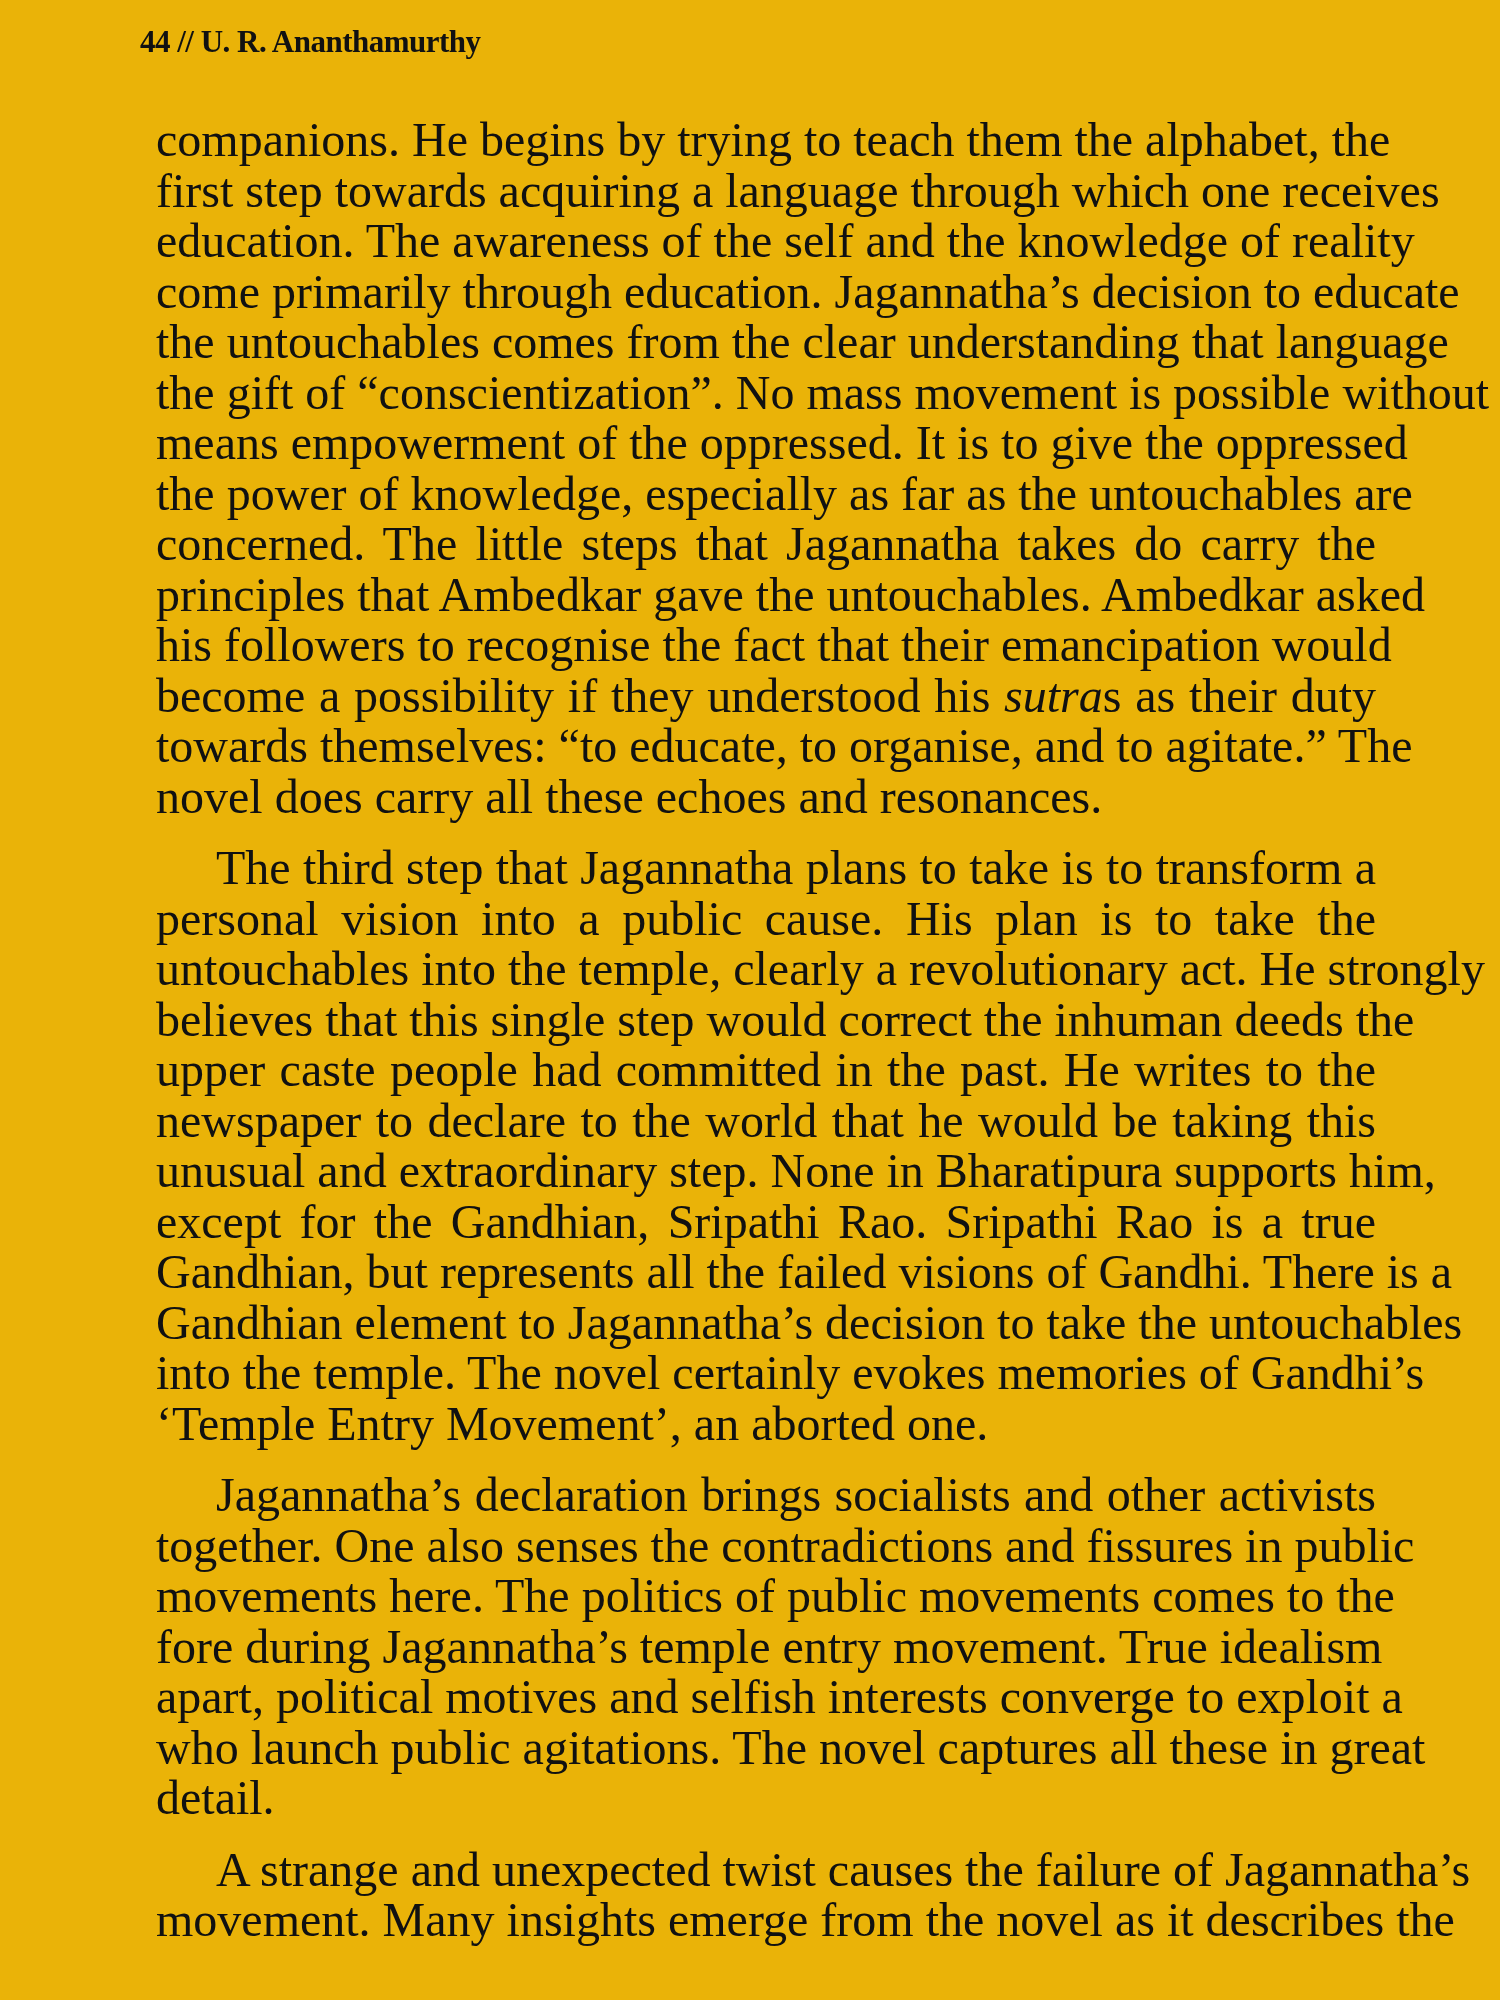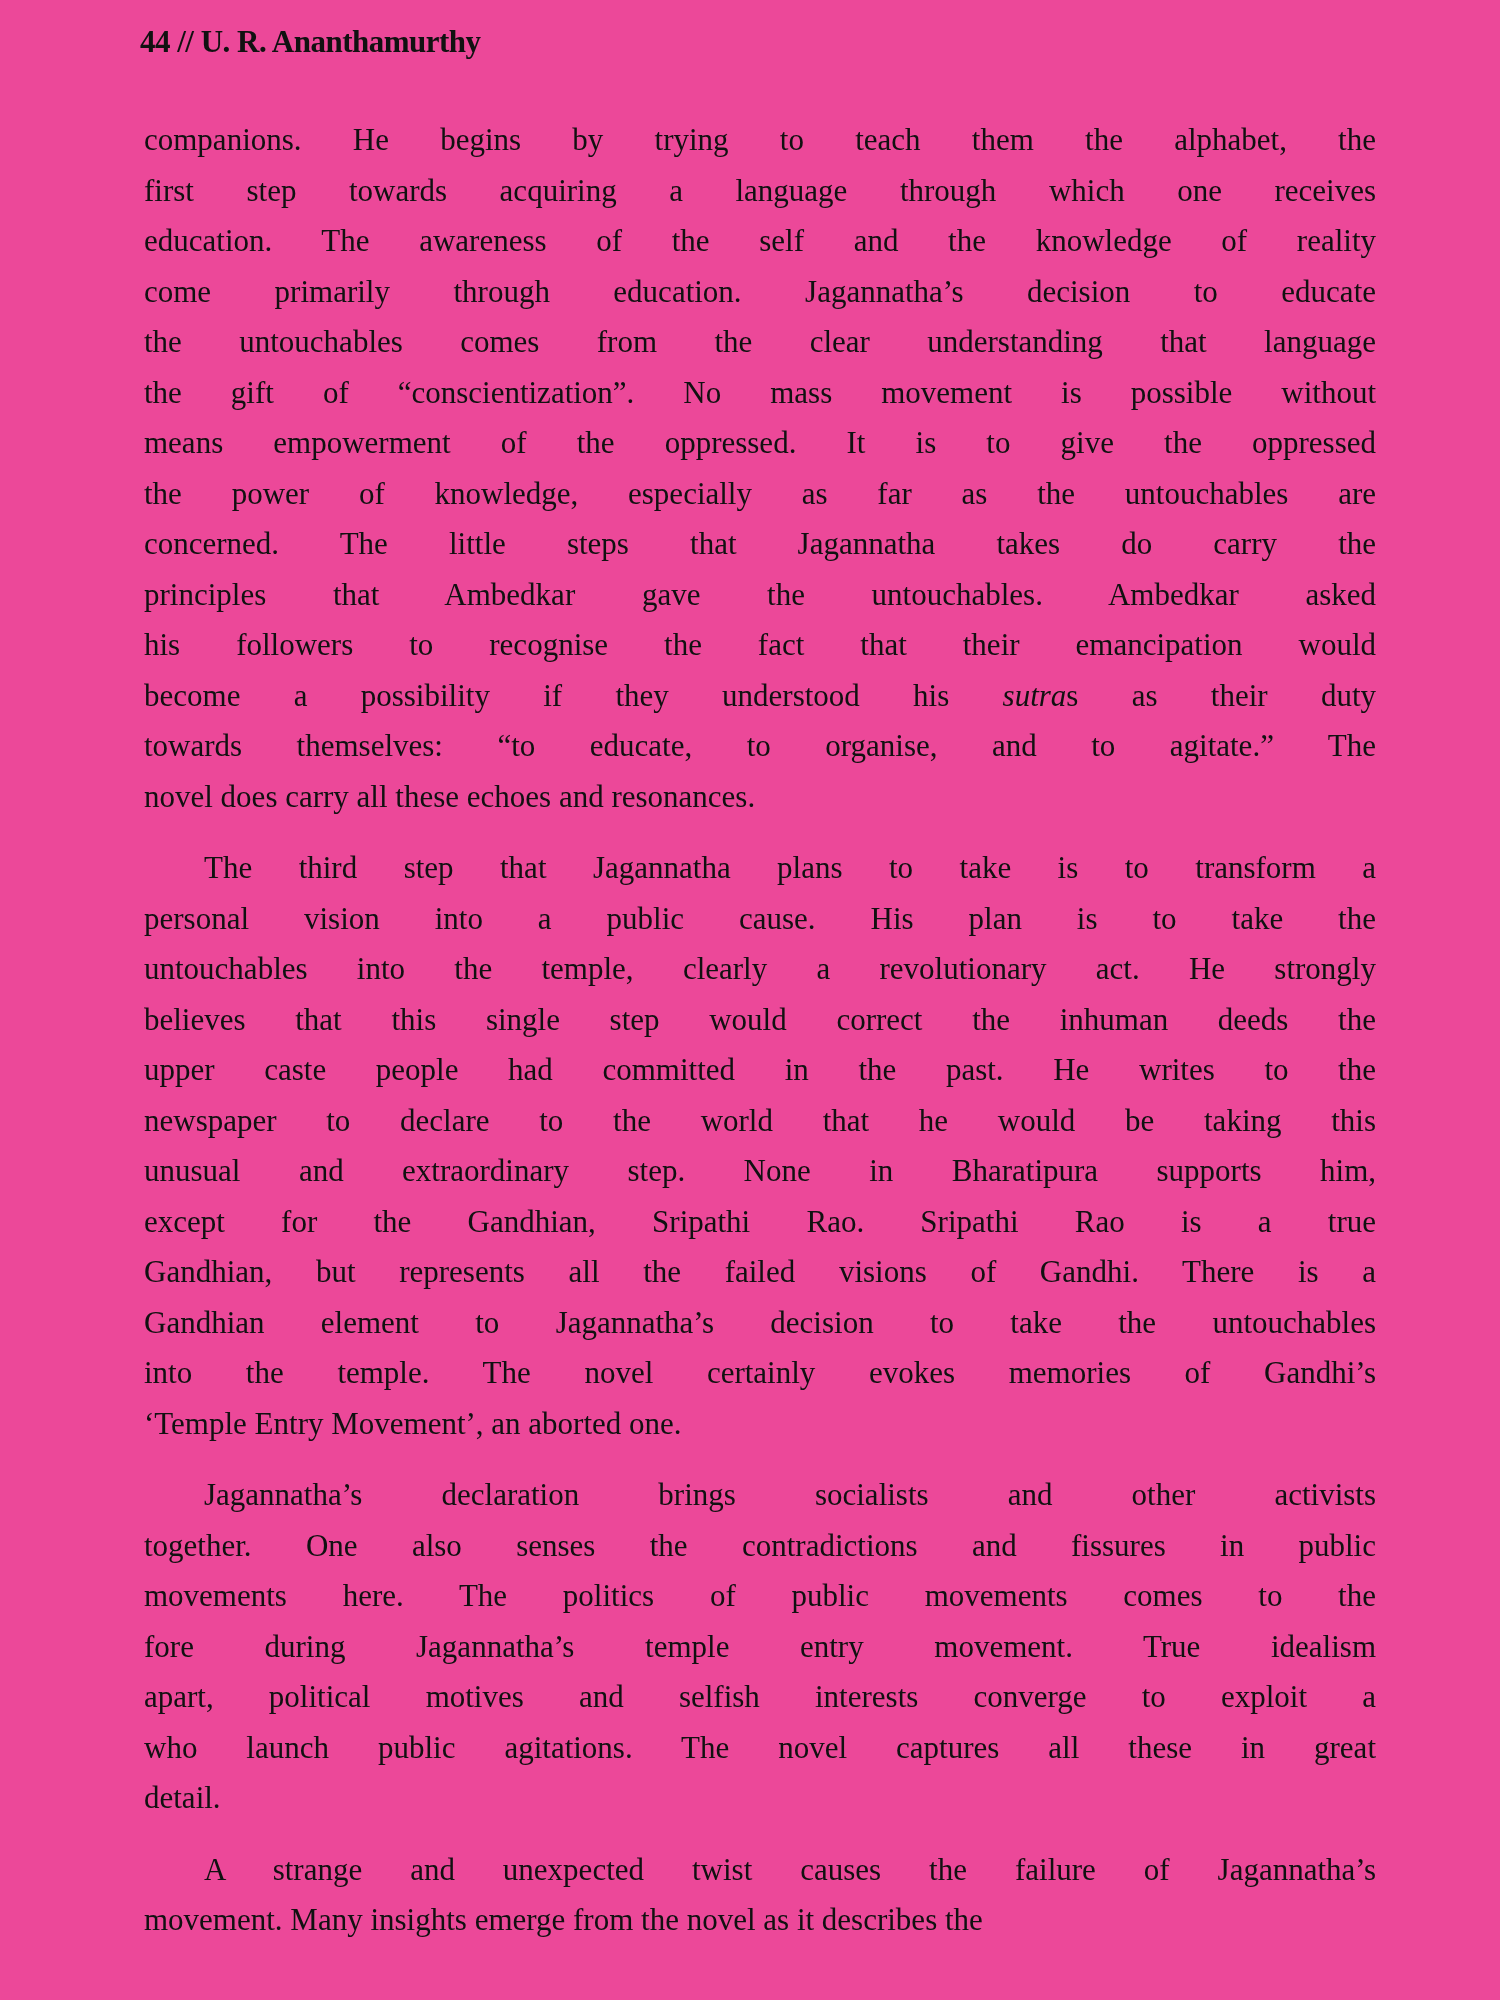--- a/index.html
+++ b/index.html
@@ -1,32 +1,32 @@
 <!DOCTYPE html>
 <html><head>
 <meta charset="utf-8">
 <style>
   html, body { margin: 0; padding: 0; background: #ffffff; }
   body { width: 1500px; height: 2000px; overflow: hidden; position: relative; }
   .page {
     position: absolute; left: 0; top: 0; width: 1500px; height: 2000px;
-    background: #ec4899; color: #111111;
+    background: #eab308; color: #111111;
     font-family: "Liberation Serif", "DejaVu Serif", serif;
   }
   .running-head {
     position: absolute; left: 140px; top: 22px;
     font-size: 31px; font-weight: bold; letter-spacing: -0.5px;
     line-height: 40px; white-space: nowrap;
   }
   .body-text {
     position: absolute; left: 140px; top: 115px; width: 1236px;
   }
   .para {
-    margin: 0 0 21px 4px;
-    font-size: 31px; line-height: 50.5px;
+    margin: 0 0 21px 16px;
+    font-size: 48px; line-height: 50.5px;
     text-align: justify; text-align-last: left;
     text-indent: 0;
     hyphens: none;
   }
   .line { display: block; text-align: justify; text-align-last: justify; white-space: nowrap; }
   .line.last { text-align-last: left; }
   .para .line:first-child { }
   .indent-line { padding-left: 60px; }
   i { font-style: italic; }
 </style>

